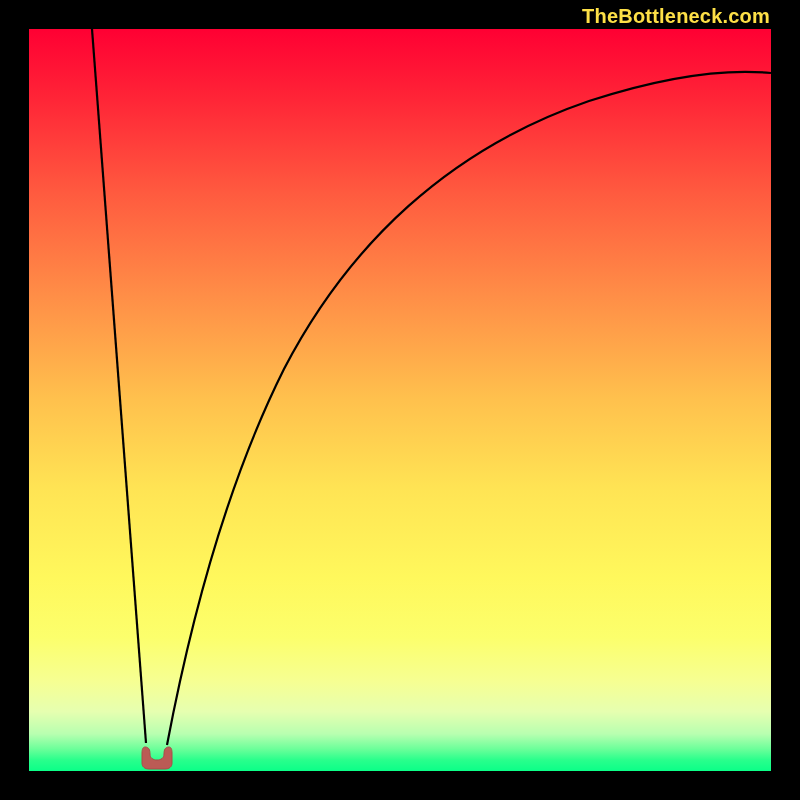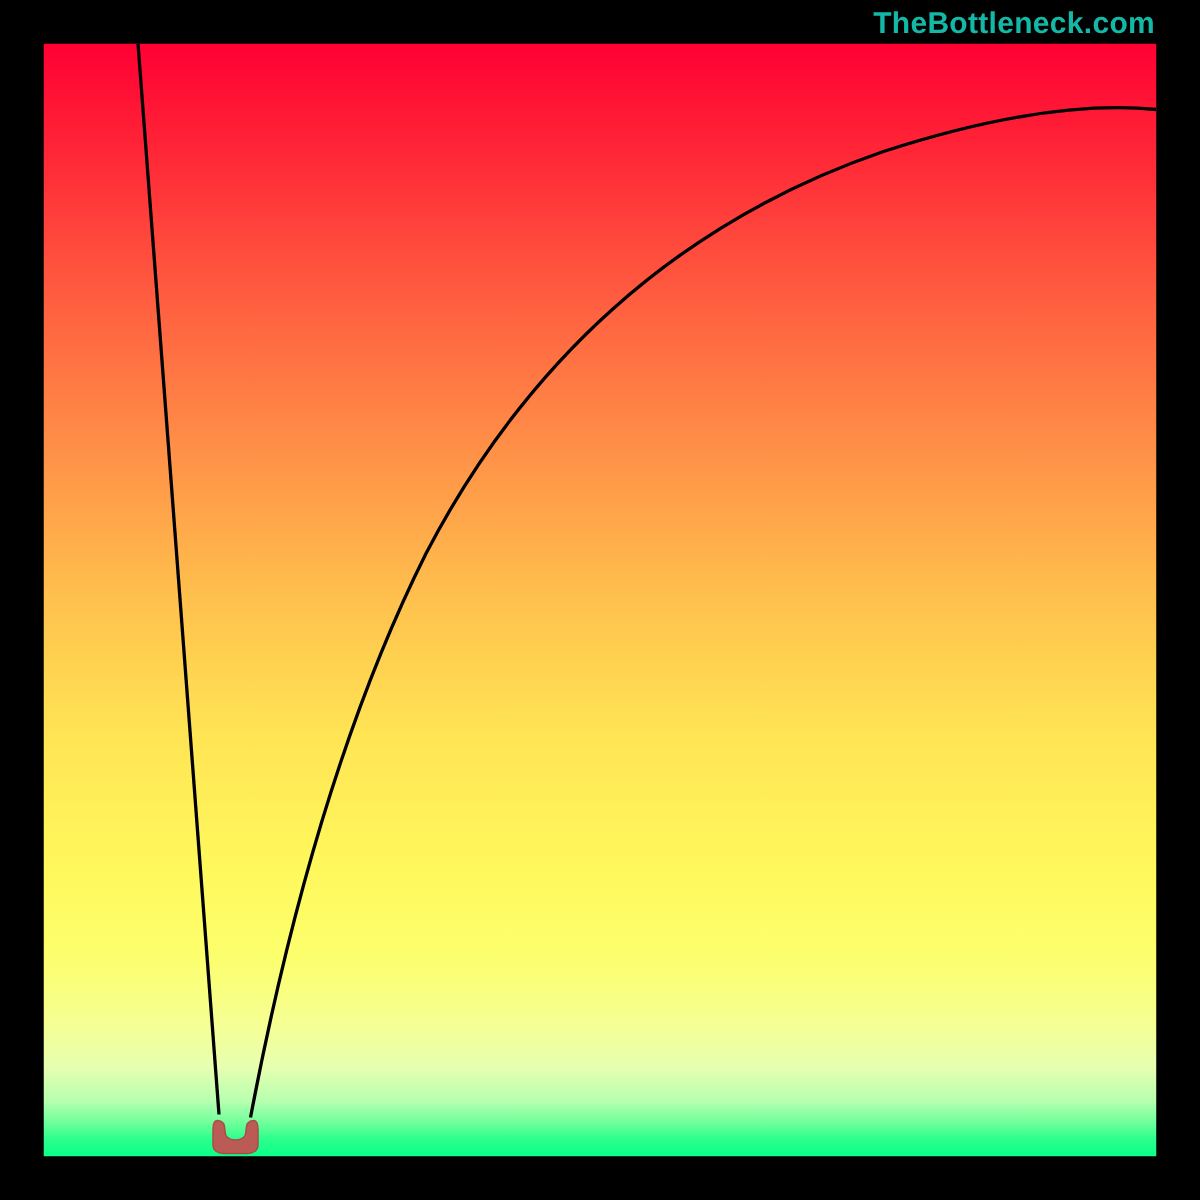--- a/index.html
+++ b/index.html
@@ -51,21 +51,21 @@
     z-index: 3;
   }
   .bump {
     position: absolute;
     z-index: 4;
   }
   .watermark {
     position: absolute;
     top: 5px;
     right: 30px;
-    color: #14b8a6;
+    color: #fde047;
     font-family: Arial, Helvetica, sans-serif;
     font-size: 20px;
     font-weight: bold;
     letter-spacing: 0.2px;
     z-index: 5;
     user-select: none;
   }
 </style>
 </head>
 <body>

